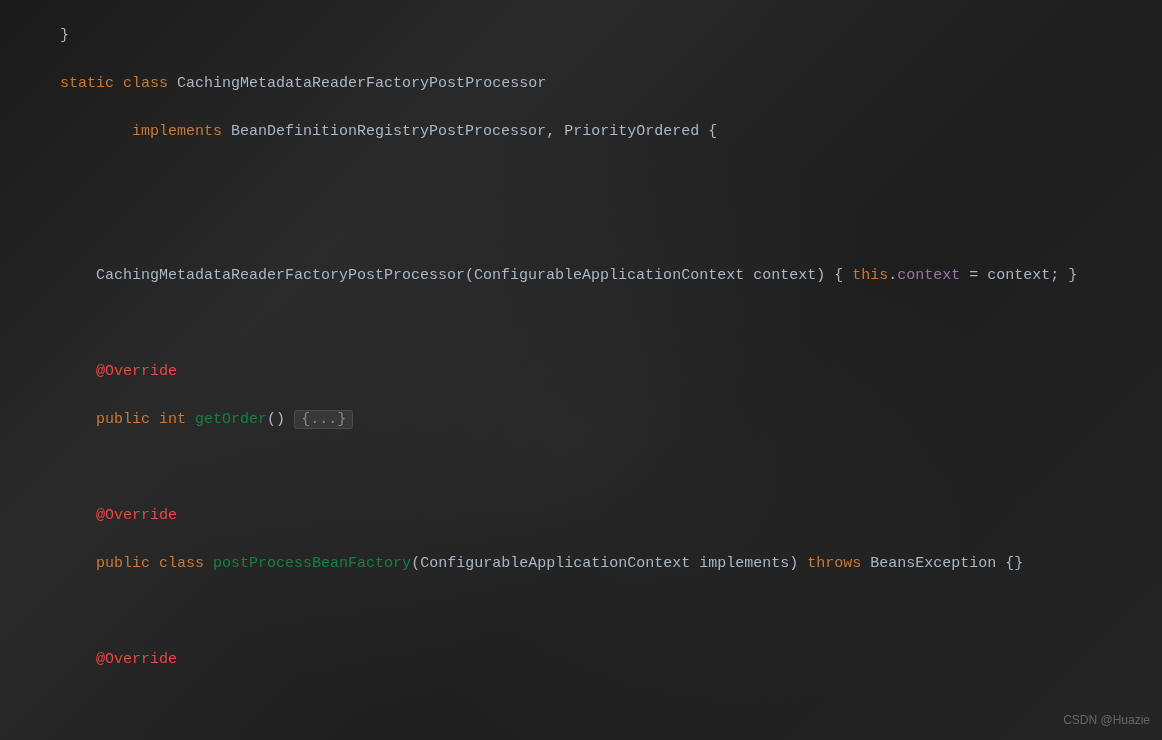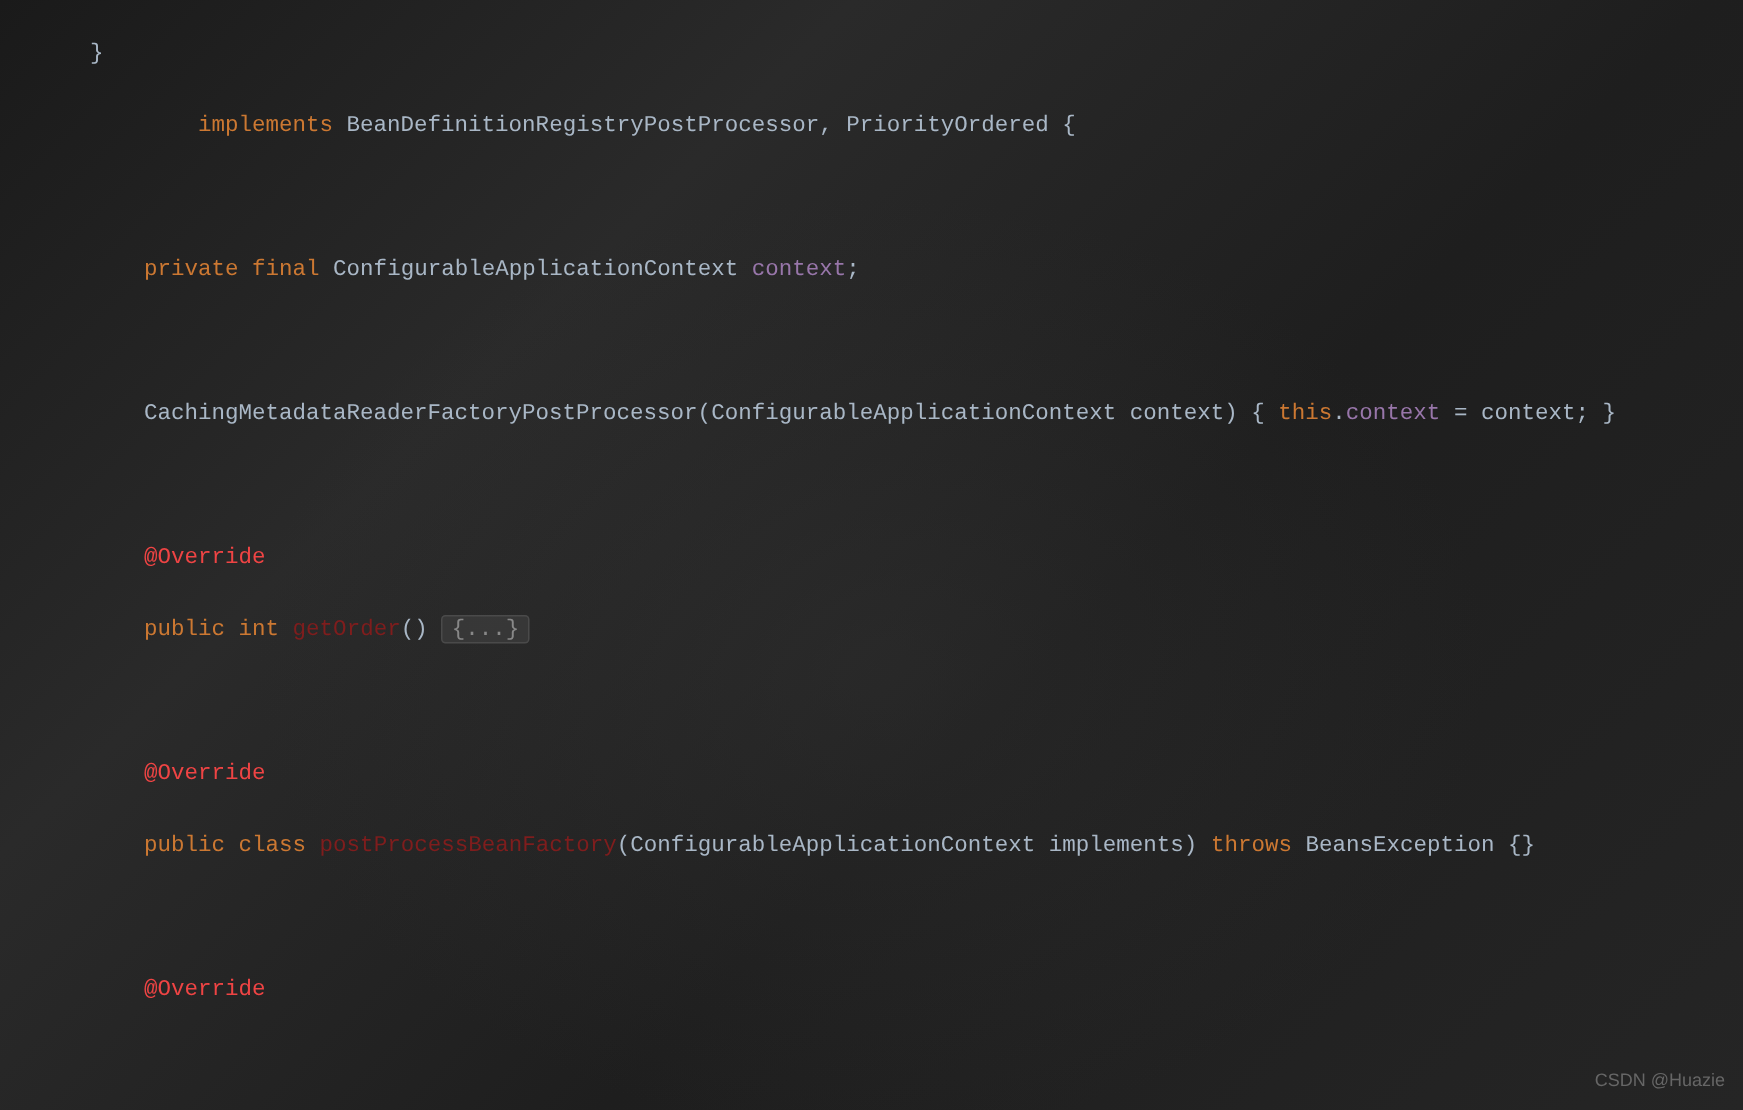--- a/index.html
+++ b/index.html
@@ -48,36 +48,36 @@
       right: 12px;
       font-size: 12px;
       color: #666;
       font-family: sans-serif;
       margin-top: 24px;
     }
     
     .kw { color: #cc7832; }
     .type { color: #a9b7c6; }
     .clsname { color: #a9b7c6; }
-    .method { color: #7f1d1d; }
+    .method { color: #15803d; }
     .field { color: #9876aa; }
     .ann { color: #ef4444; }
     .punct { color: #a9b7c6; }
     .param { color: #a9b7c6; }
     .brace { color: #a9b7c6; }
     .kw-this { color: #cc7832; }
   </style>
 </head>
 <body>
 
 <div class="code-container">
 <div class="line">    <span class="brace">}</span></div>
+<div class="line">    <span class="kw">static</span> <span class="kw">class</span> <span class="clsname">CachingMetadataReaderFactoryPostProcessor</span></div>
 <div class="line">            <span class="kw">implements</span> <span class="type">BeanDefinitionRegistryPostProcessor</span><span class="punct">, </span><span class="type">PriorityOrdered</span><span class="brace"> {</span></div>
 <div class="line"> </div>
-<div class="line">        <span class="kw">private</span> <span class="kw">final</span> <span class="type">ConfigurableApplicationContext</span> <span class="field">context</span><span class="punct">;</span></div>
 <div class="line"> </div>
 <div class="line">        <span class="clsname">CachingMetadataReaderFactoryPostProcessor</span><span class="punct">(</span><span class="type">ConfigurableApplicationContext</span> <span class="param">context</span><span class="punct">)</span><span class="brace"> { </span><span class="kw-this">this</span><span class="punct">.</span><span class="field">context</span><span class="punct"> = </span><span class="param">context</span><span class="punct">;</span><span class="brace"> }</span></div>
 <div class="line"> </div>
 <div class="line">        <span class="ann">@Override</span></div>
 <div class="line">        <span class="kw">public</span> <span class="kw">int</span> <span class="method">getOrder</span><span class="punct">()</span> <span class="fold-marker">{...}</span></div>
 <div class="line"> </div>
 <div class="line">        <span class="ann">@Override</span></div>
 <div class="line">        <span class="kw">public</span> <span class="kw">class</span> <span class="method">postProcessBeanFactory</span><span class="punct">(</span><span class="type">ConfigurableApplicationContext</span> <span class="param">implements</span><span class="punct">)</span> <span class="kw">throws</span> <span class="type">BeansException</span><span class="brace"> {}</span></div>
 <div class="line"> </div>
 <div class="line">        <span class="ann">@Override</span></div>

